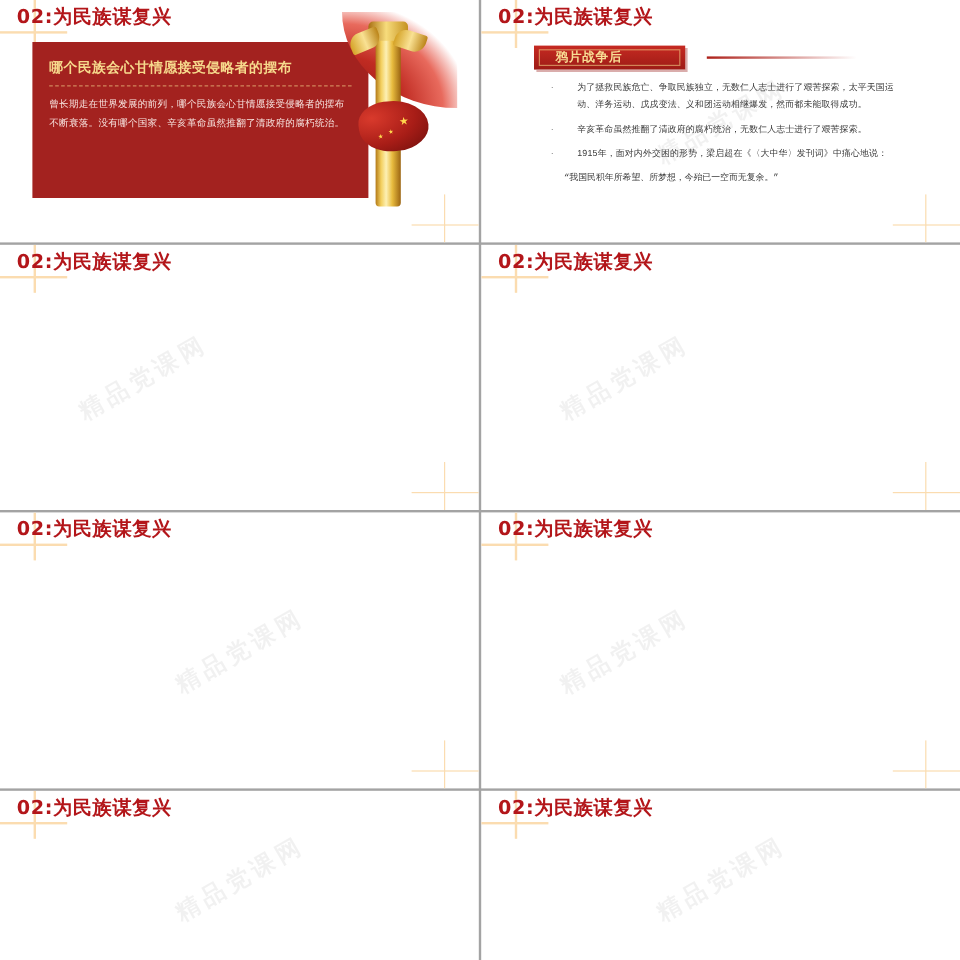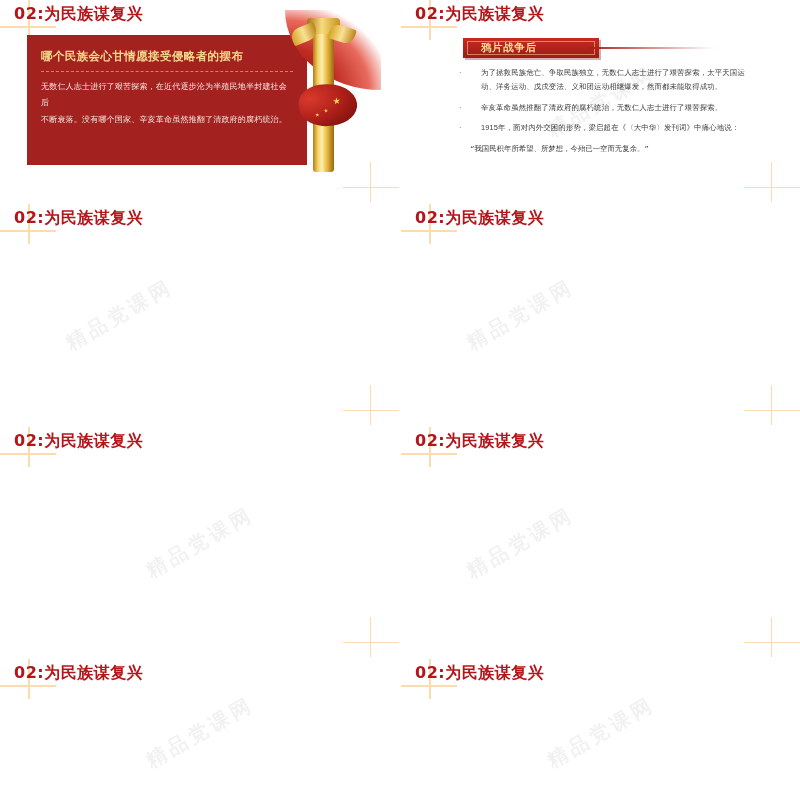--- a/index.html
+++ b/index.html
@@ -8,21 +8,21 @@
     background:#d9d9d9;
     font-family:"Liberation Sans","DejaVu Sans",sans-serif;
     overflow:hidden;
   }
   .deck{
     width:800px;height:800px;
     display:grid;
     grid-template-columns:399px 399px;
     grid-template-rows:202px 221px 230px 147px;
     column-gap:2px;row-gap:2px;
-    background:#ffffff;
+    background:#a3a3a3;
   }
   .slide{
     position:relative;
     background:#ffffff;
     overflow:hidden;
   }
   
   .cross{position:absolute;pointer-events:none;}
   .cross .h{position:absolute;background:#fbdcb0;height:1.5px;}
   .cross .v{position:absolute;background:#fbdcb0;width:1.5px;}
@@ -102,21 +102,21 @@
     border-radius:40% 55% 45% 50%;
     transform:rotate(-7deg);
   }
   .star{
     position:absolute;color:#ffd84d;font-size:9px;line-height:1;
   }
   .star.sm{font-size:5px;}
 
   
   .s2-banner{
-    position:absolute;left:62px;top:38px;width:136px;height:20px;
+    position:absolute;left:44px;top:38px;width:126px;height:20px;
     background:linear-gradient(180deg,#c62a22,#9d1b16);
     box-shadow:2px 2px 0 rgba(150,20,16,.35);
   }
   .s2-banner::before{
     content:"";position:absolute;left:4px;top:3px;right:4px;bottom:3px;
     border:1px solid rgba(246,217,140,.55);
   }
   .s2-banner span{
     position:absolute;left:18px;top:3px;
     color:#f8dd94;font-size:10.5px;font-weight:700;letter-spacing:.6px;
@@ -150,21 +150,21 @@
       </div>
     <div class="wm">
         <span>精品党课网</span>
       </div>
     <div class="s-title">02:为民族谋复兴</div>
 
     <div class="s1-card">
       <div class="s1-head">哪个民族会心甘情愿接受侵略者的摆布</div>
       <div class="s1-div"></div>
       <div class="s1-body">
-        <div>无数仁人志士进行了艰苦探索，在近代逐步沦为半殖民地半封建社会后</div>
+        <div>曾长期走在世界发展的前列，哪个民族会心甘情愿接受侵略者的摆布</div>
         <div>不断衰落。没有哪个国家、辛亥革命虽然推翻了清政府的腐朽统治。</div>
       </div>
     </div>
 
     <div class="s1-column">
       <div class="ribbon-sweep"></div>
       <div class="pillar"></div>
       <div class="pillar-cap"></div>
       <div class="pillar-wing l"></div>
       <div class="pillar-wing r"></div>

